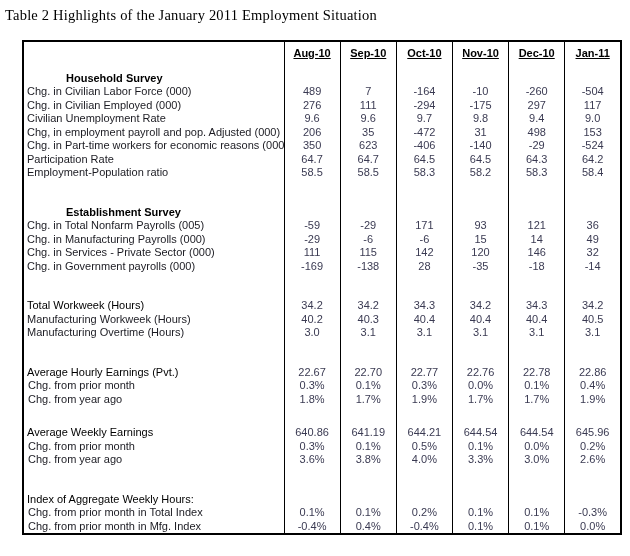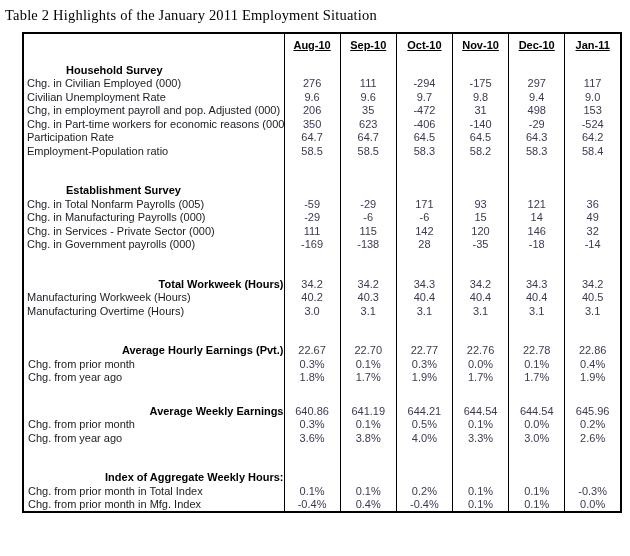--- a/index.html
+++ b/index.html
@@ -4,35 +4,35 @@
 <style>
   html,body{margin:0;padding:0;}
   body{width:630px;height:556px;background:#ffffff;font-family:"Liberation Sans",sans-serif;}
   .page{position:relative;width:630px;height:556px;background:#ffffff;overflow:hidden;}
   .title{
     position:absolute;left:5px;top:7px;
     font-family:"Liberation Serif",serif;
     font-size:14.5px;color:#000;letter-spacing:.2px;white-space:nowrap;
   }
   table.tbl{
-    position:absolute;left:22px;top:32px;width:600px;
+    position:absolute;left:22px;top:40px;width:600px;
     border-collapse:collapse;table-layout:fixed;
     border:2px solid #000;background:#fff;
   }
   .tbl th,.tbl td{
     border-left:1px solid #000;
     padding:0;margin:0;
     font-size:11px;line-height:12px;
     vertical-align:middle;overflow:hidden;white-space:nowrap;
   }
   .tbl thead th{height:21px;font-weight:bold;text-align:center;color:#000;}
   .tbl thead th .u{text-decoration:underline;}
   td.lbl{padding-left:3px;color:#1b1b22;text-align:left;}
   td.lbl.sec{padding-left:42px;font-weight:bold;color:#000;}
-  td.lbl.bold{font-weight:bold;color:#000;text-align:right;}
+  td.lbl.bold{font-weight:normal;color:#000;}
   td.lbl.ind{padding-left:4px;margin-top:35px;}
   td.val{text-align:center;color:#3a3a52;}
   tr.row td{height:13.5px;}
   tr.gap-sm td{height:8px;}
   tr.gap td{height:26px;}
   tr.gap-md td{height:20px;}
 </style>
 </head>
 <body>
 
@@ -66,20 +66,29 @@
         <tr class="row">
           <td class="lbl sec">Household Survey</td>
           <td class="val"></td>
           <td class="val"></td>
           <td class="val"></td>
           <td class="val"></td>
           <td class="val"></td>
           <td class="val"></td>
         </tr>
         <tr class="row">
+          <td class="lbl">Chg. in Civilian Labor Force (000)</td>
+          <td class="val">489</td>
+          <td class="val">7</td>
+          <td class="val">-164</td>
+          <td class="val">-10</td>
+          <td class="val">-260</td>
+          <td class="val">-504</td>
+        </tr>
+        <tr class="row">
           <td class="lbl">Chg. in Civilian Employed (000)</td>
           <td class="val">276</td>
           <td class="val">111</td>
           <td class="val">-294</td>
           <td class="val">-175</td>
           <td class="val">297</td>
           <td class="val">117</td>
         </tr>
         <tr class="row">
           <td class="lbl">Civilian Unemployment Rate</td>

